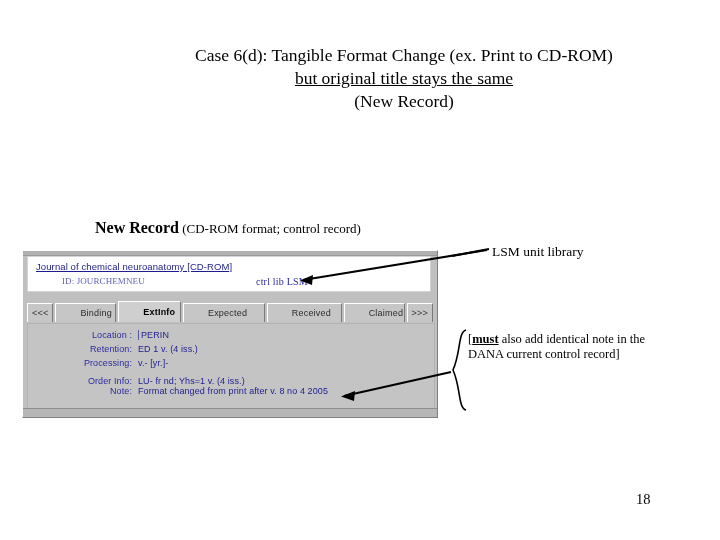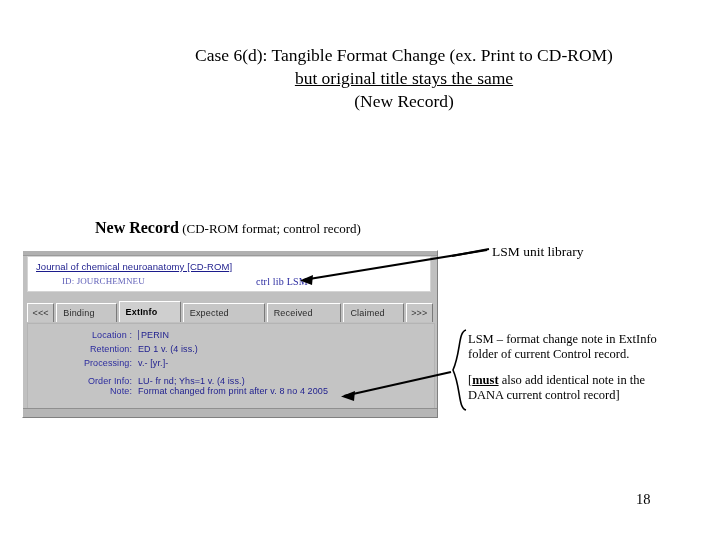--- a/index.html
+++ b/index.html
@@ -136,21 +136,21 @@
     height: 19px;
     background: #c6c6c6;
     border-top: 1px solid #ffffff;
     border-left: 1px solid #ffffff;
     border-right: 1px solid #7a7a7a;
     box-sizing: border-box;
     margin-right: 2px;
     display: flex;
     align-items: center;
     justify-content: flex-start;
-    padding-left: 6px;
+    padding-left: 24px;
     font-family: "Liberation Sans", sans-serif;
     font-size: 9px;
     color: #2b2b2b;
     white-space: nowrap;
     letter-spacing: 0.2px;
   }
   .tab.nav {
     width: 30px;
     justify-content: center;
     padding-left: 0;
@@ -327,24 +327,20 @@
     </div>
   </div>
 
   <div class="win-bottomstrip"></div>
 </div>
 
 <div class="anno anno-lsm-unit">LSM unit library</div>
 
 <div class="anno-block">
   <p>
-    <span>LSM – format change note in ExtInfo</span><br>
-    <span>folder of current Control record.</span>
-  </p>
-  <p>
     <span>[</span><b>must</b><span> also add identical note in the</span><br>
     <span>DANA current control record]</span>
   </p>
 </div>
 
 <svg class="overlay" viewBox="0 0 720 540">
 
   <g>
     <line x1="487" y1="250" x2="303" y2="280" stroke="#000000" stroke-width="2.1"></line>
     <polygon points="300,280.5 313,275 312,285" fill="#000000"></polygon>

